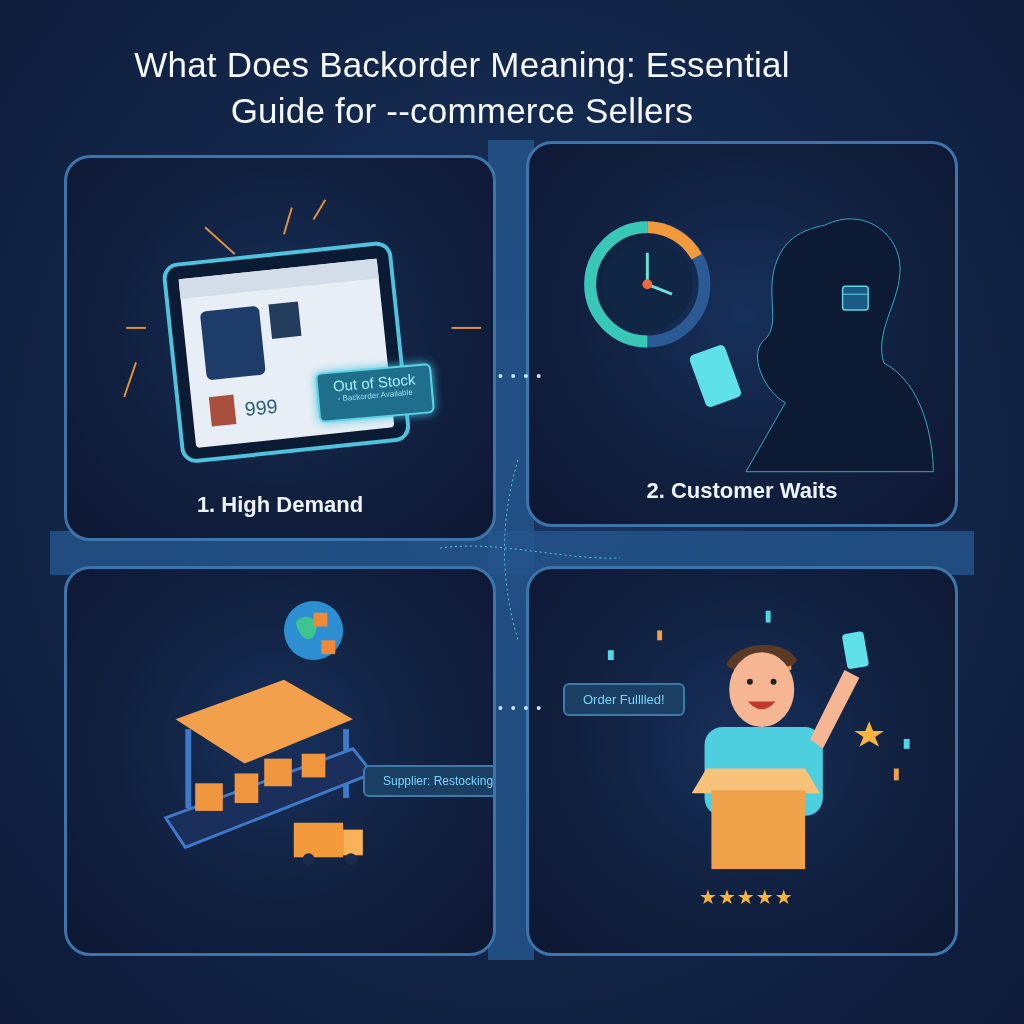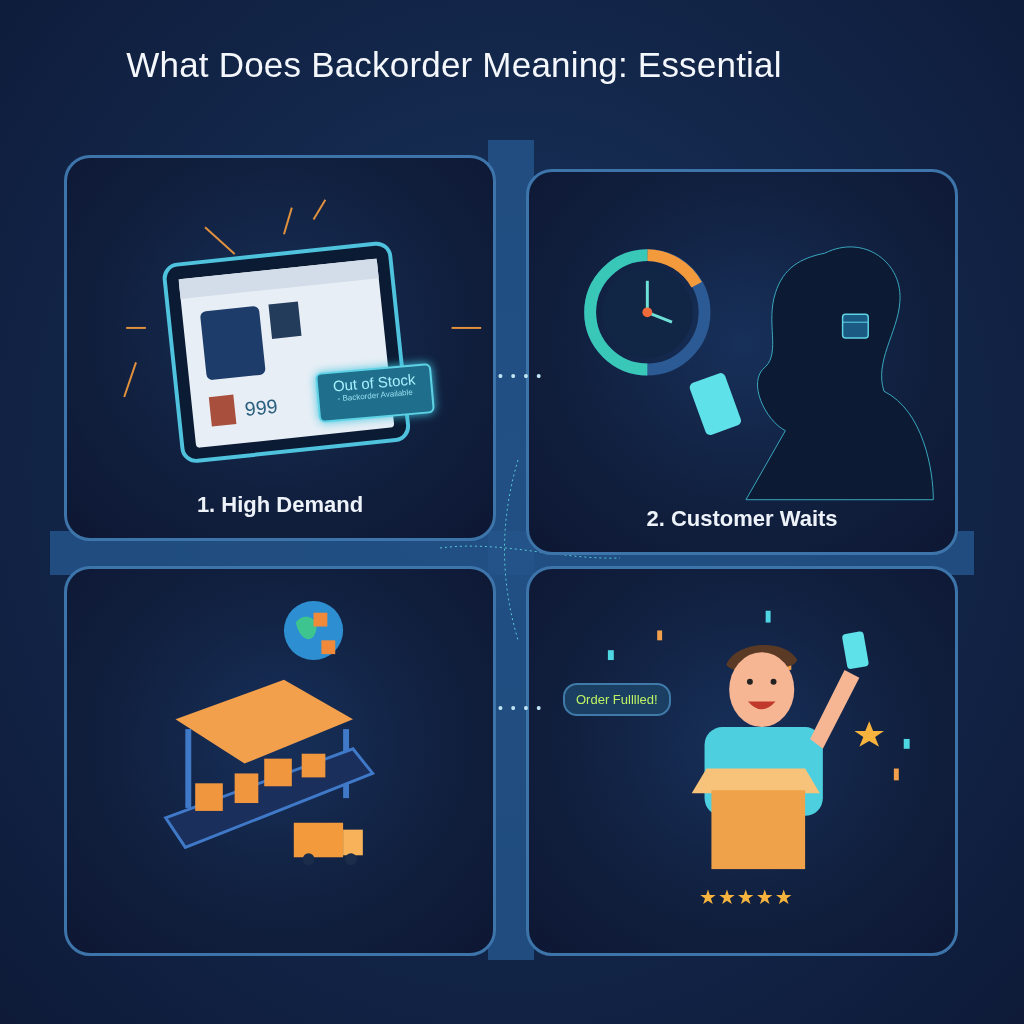--- a/index.html
+++ b/index.html
@@ -4,48 +4,48 @@
   <style>
     html, body { margin: 0; padding: 0; }
     body {
       width: 1024px; height: 1024px; overflow: hidden;
       background: radial-gradient(ellipse at 50% 45%, #1b3a66 0%, #142a4f 40%, #0e1a38 100%);
       font-family: "Liberation Sans", "DejaVu Sans", sans-serif;
       color: #f1f5fb;
       position: relative;
     }
     .title {
-      position: absolute; left: 0; top: 42px; width: 908px;
+      position: absolute; left: 8px; top: 42px; width: 908px;
       text-align: center; font-size: 35px; line-height: 46px; color: #f4f7fb;
       letter-spacing: 0.2px;
     }
     .title span { display: block; }
     .grid-bg {
       position: absolute; left: 0; top: 0; width: 1024px; height: 1024px;
     }
     .panel {
       position: absolute; width: 432px; height: 386px;
       background: radial-gradient(ellipse at 50% 45%, #17305a 0%, #11203f 55%, #0d1733 100%);
       border: 3px solid #3d74aa;
       border-radius: 26px;
       box-sizing: border-box;
       overflow: hidden;
     }
     #p1 { left: 64px; top: 155px; }
-    #p2 { left: 526px; top: 169px; }
+    #p2 { left: 526px; top: 141px; }
     #p3 { left: 64px; top: 566px; height: 390px; }
     #p4 { left: 526px; top: 566px; height: 390px; }
     .caption {
       position: absolute; left: 0; width: 100%; bottom: 20px;
       text-align: center; font-size: 22px; color: #eef3fa; font-weight: bold;
     }
     .art { position: absolute; left: 0; top: 0; width: 100%; height: 330px; }
     .bubble {
       position: absolute; background: #1a3f63; border: 2px solid #3f7aa8;
-      border-radius: 14px; color: #bef264; font-size: 12px; padding: 7px 11px;
+      border-radius: 6px; color: #7dd3fc; font-size: 12px; padding: 7px 18px;
       white-space: nowrap;
     }
     .oos {
       position: absolute; left: 250px; top: 210px; width: 112px; height: 46px;
       background: #1f6e8c; border: 2px solid #5fd3e6; border-radius: 6px;
       transform: rotate(-5deg); box-shadow: 0 0 10px #43c6e0;
       text-align: center; color: #a7f0ff;
     }
     .oos .t1 { font-size: 15px; margin-top: 4px; }
     .oos .t2 { font-size: 8px; opacity: 0.85; }
@@ -57,20 +57,21 @@
 
 <svg class="grid-bg" viewBox="0 0 1024 1024">
   <rect x="488" y="140" width="46" height="820" fill="#23548a" opacity="0.85"></rect>
   <rect x="50" y="531" width="924" height="44" fill="#23548a" opacity="0.85"></rect>
   <path d="M518 460 C500 520 500 580 518 640" stroke="#56c8d6" stroke-dasharray="2 3" fill="none"></path>
   <path d="M440 548 C500 540 560 560 620 558" stroke="#56c8d6" stroke-dasharray="2 3" fill="none"></path>
 </svg>
 
 <div class="title">
   <span>What Does Backorder Meaning: Essential</span>
+  <span>Guide for --commerce Sellers</span>
 </div>
 
 <div class="panel" id="p1">
   <svg class="art" viewBox="0 0 432 330">
     <g stroke="#e2913c" stroke-width="2" fill="none">
       <path d="M140 68 L170 95"></path>
         <path d="M220 75 L228 48"></path>
         <path d="M250 60 L262 40"></path>
       <path d="M60 170 L80 170"></path>
         <path d="M58 240 L70 205"></path>
@@ -130,20 +131,21 @@
     <rect x="170" y="205" width="24" height="30" fill="#f0963f"></rect>
     <rect x="200" y="190" width="28" height="28" fill="#f0963f"></rect>
     <rect x="238" y="185" width="24" height="24" fill="#f0963f"></rect>
     <g>
       <rect x="230" y="255" width="50" height="35" fill="#f39a3d"></rect>
       <rect x="280" y="262" width="20" height="26" fill="#f7b25a"></rect>
       <circle cx="245" cy="292" r="6" fill="#1b2c4a"></circle>
       <circle cx="288" cy="292" r="6" fill="#1b2c4a"></circle>
     </g>
   </svg>
+  <div class="bubble" style="left:296px; top:196px;">Supplier: Restocking</div>
 </div>
 
 <div class="panel" id="p4">
   <svg class="art" viewBox="0 0 432 330">
     <g fill="#4fd6e3">
         <rect x="80" y="80" width="6" height="10"></rect>
         <rect x="240" y="40" width="5" height="12"></rect>
         <rect x="380" y="170" width="6" height="10"></rect>
       </g>
     <g fill="#f3a04d">

